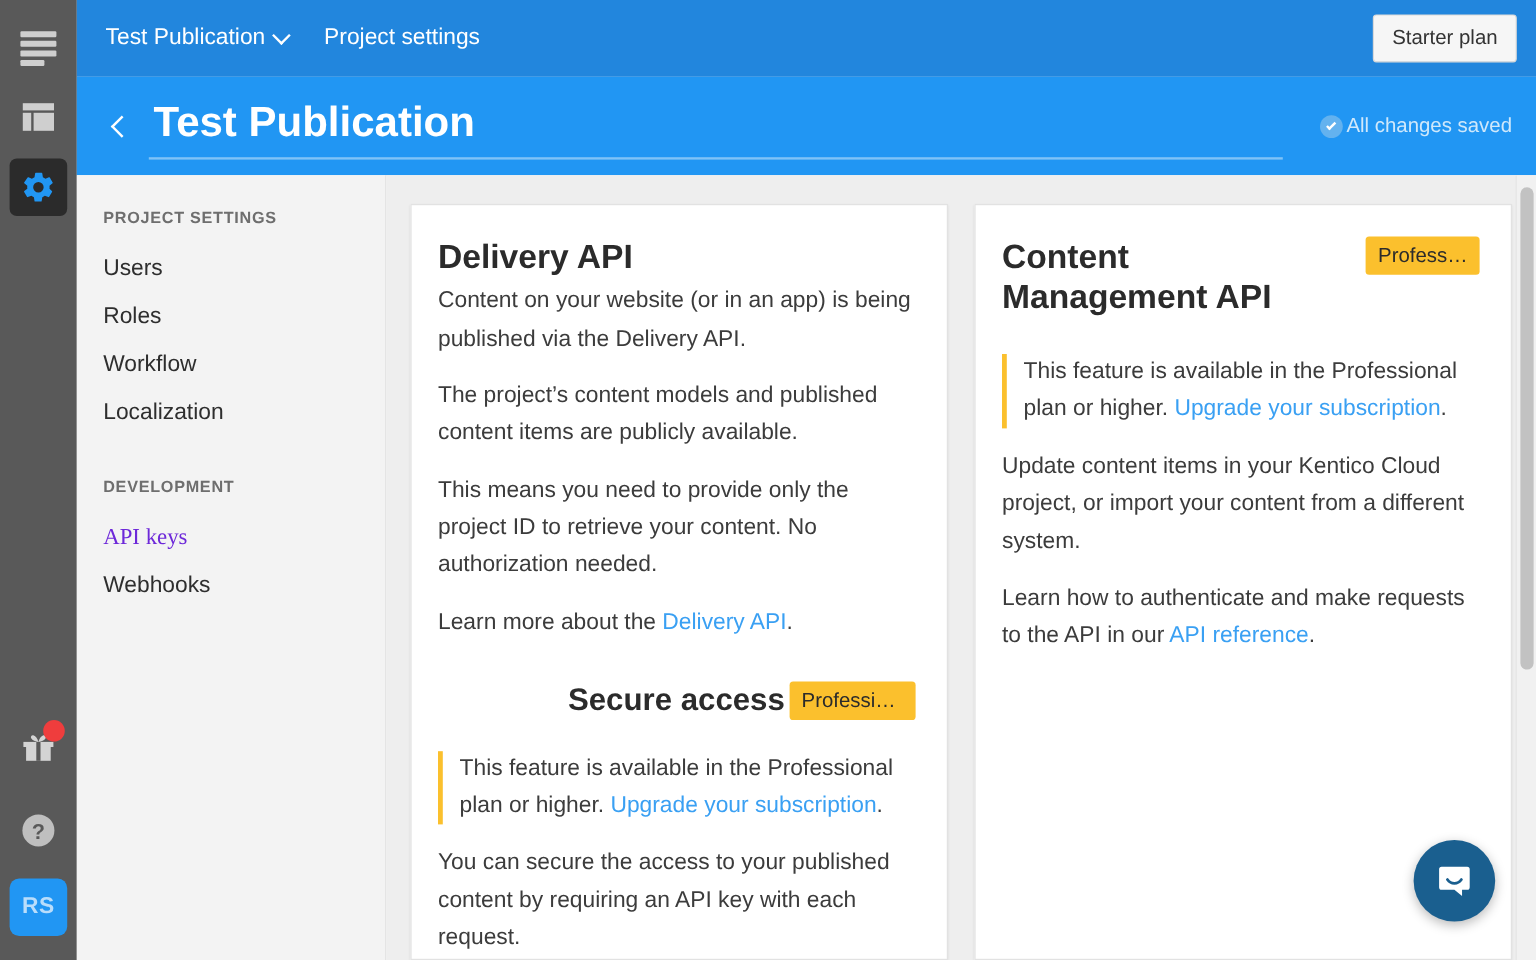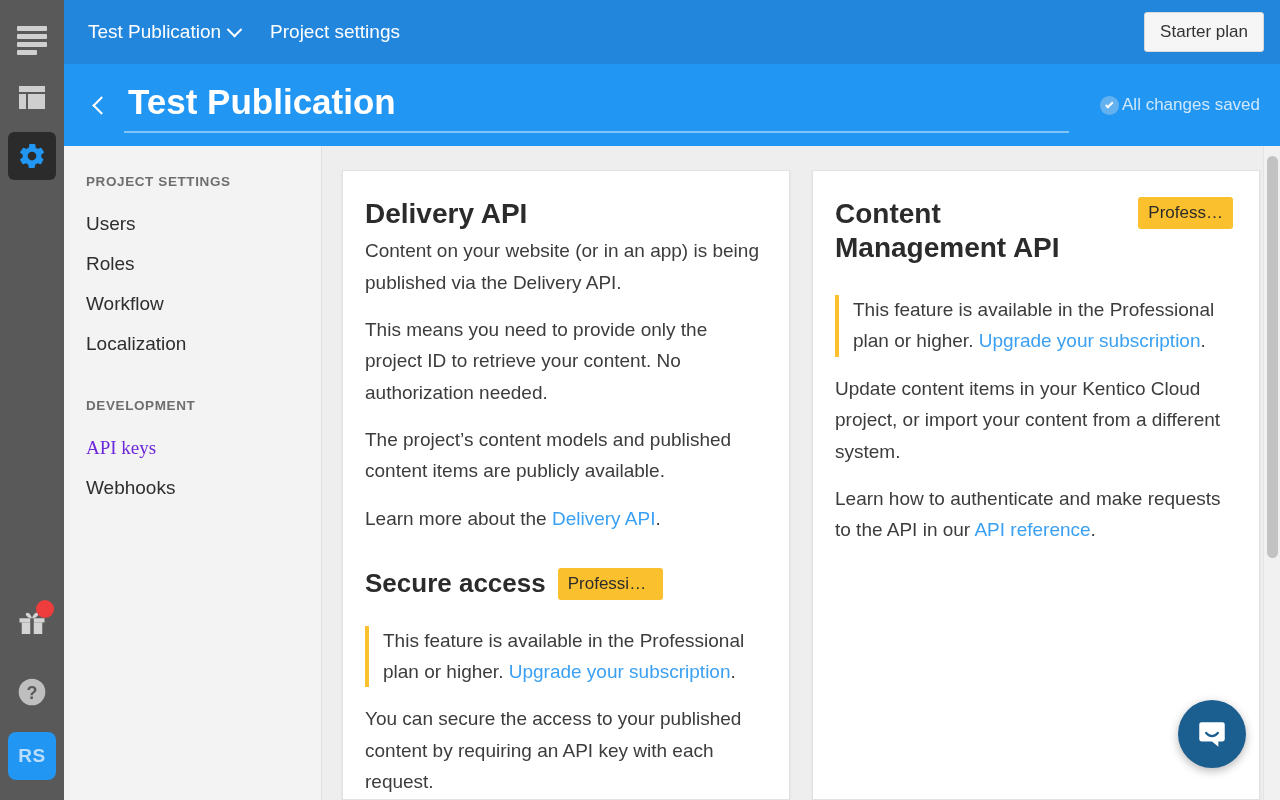--- a/index.html
+++ b/index.html
@@ -155,22 +155,23 @@
   }
   .card-head-row { display: flex; align-items: flex-start; justify-content: space-between; gap: 12px; }
   .card-head-row h2 { flex: 1 1 auto; max-width: 265px; }
   .para {
     font-size: 19px; line-height: 1.65; color: #3c3c3c;
     margin-top: 16px;
   }
   .para.tight { margin-top: 2px; }
   .link { color: #3aa0f3; cursor: pointer; }
   .sec-head {
-    display: flex; align-items: center; gap: 12px;
+    display: flex; align-items: center; gap: 4px;
     margin-top: 34px;
+    justify-content: flex-end;
   }
   .sec-head h3 { font-size: 26px; font-weight: bold; color: #2b2b2b; }
   .tag {
     background: #fbc02d; color: #2b2b2b;
     font-size: 17px; border-radius: 3px;
     padding: 6px 10px; white-space: nowrap;
     max-width: 105px; overflow: hidden; text-overflow: ellipsis;
   }
   .notice {
     border-left: 4px solid #fbc02d;
@@ -288,22 +289,22 @@
         <div class="nav-group-label">DEVELOPMENT</div>
         <div class="nav-item active">API keys</div>
         <div class="nav-item">Webhooks</div>
       </div>
 
       <div class="content">
 
         <div class="card">
           <h2>Delivery API</h2>
           <p class="para tight">Content on your website (or in an app) is being published via the Delivery API.</p>
+          <p class="para">The project’s content models and published content items are publicly available.</p>
           <p class="para">This means you need to provide only the project ID to retrieve your content. No authorization needed.</p>
-          <p class="para">The project’s content models and published content items are publicly available.</p>
           <p class="para"><span>Learn more about the </span><span class="link">Delivery API</span><span>.</span></p>
 
           <div class="sec-head">
             <h3>Secure access</h3>
             <span class="tag">Professional</span>
           </div>
           <div class="notice"><span>This feature is available in the Professional plan or higher. </span><span class="link">Upgrade your subscription</span><span>.</span></div>
           <p class="para">You can secure the access to your published content by requiring an API key with each request.</p>
         </div>
 

